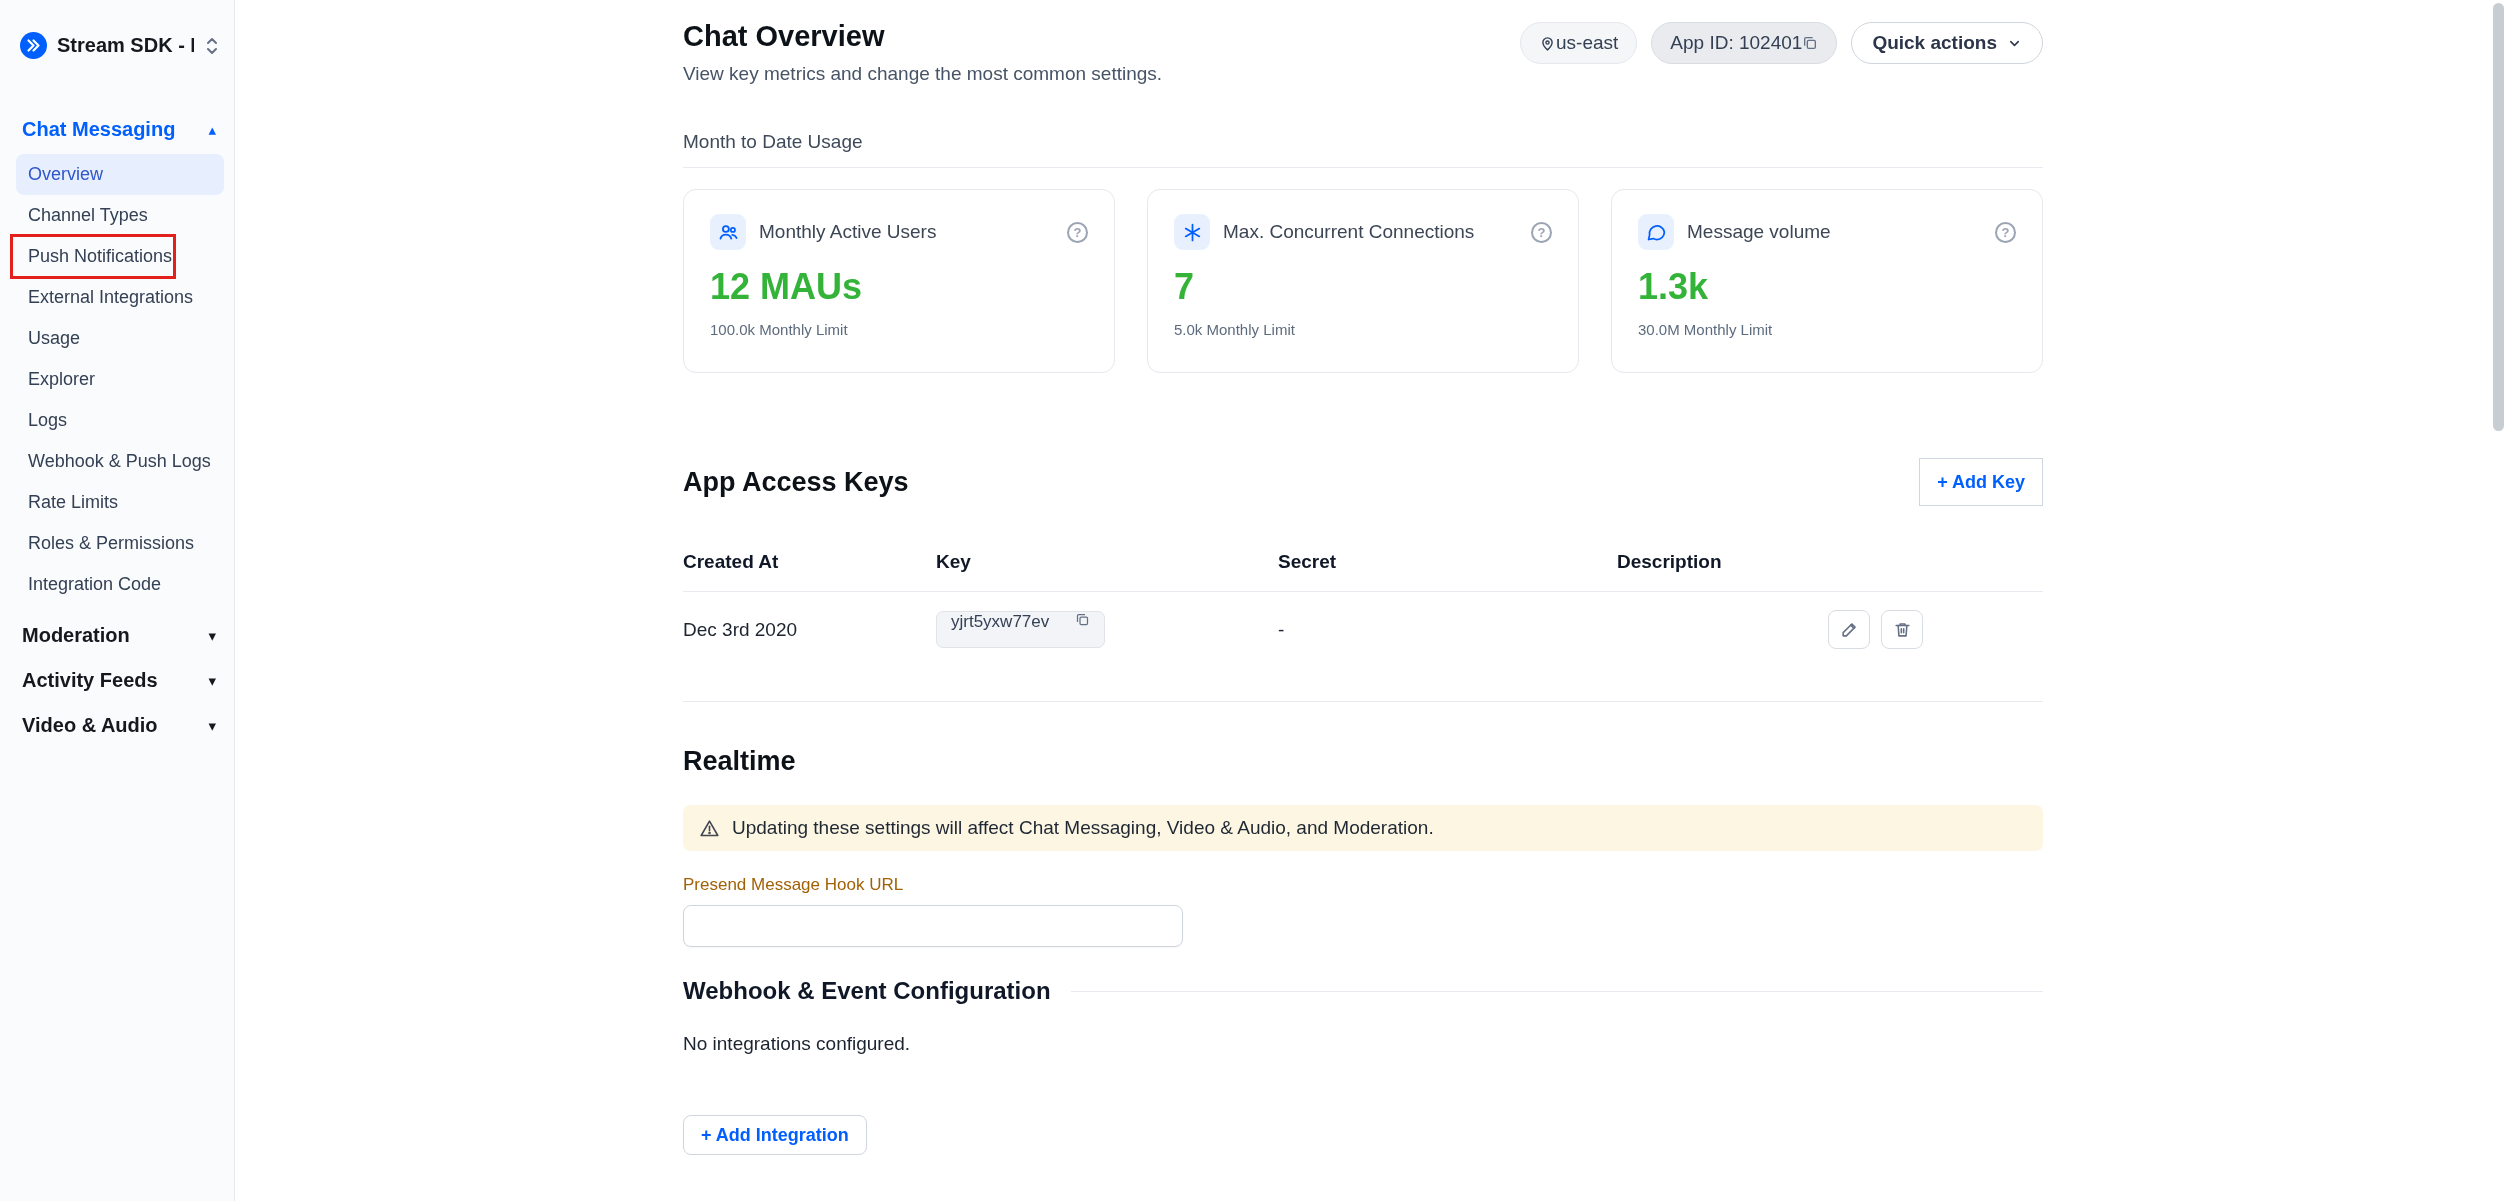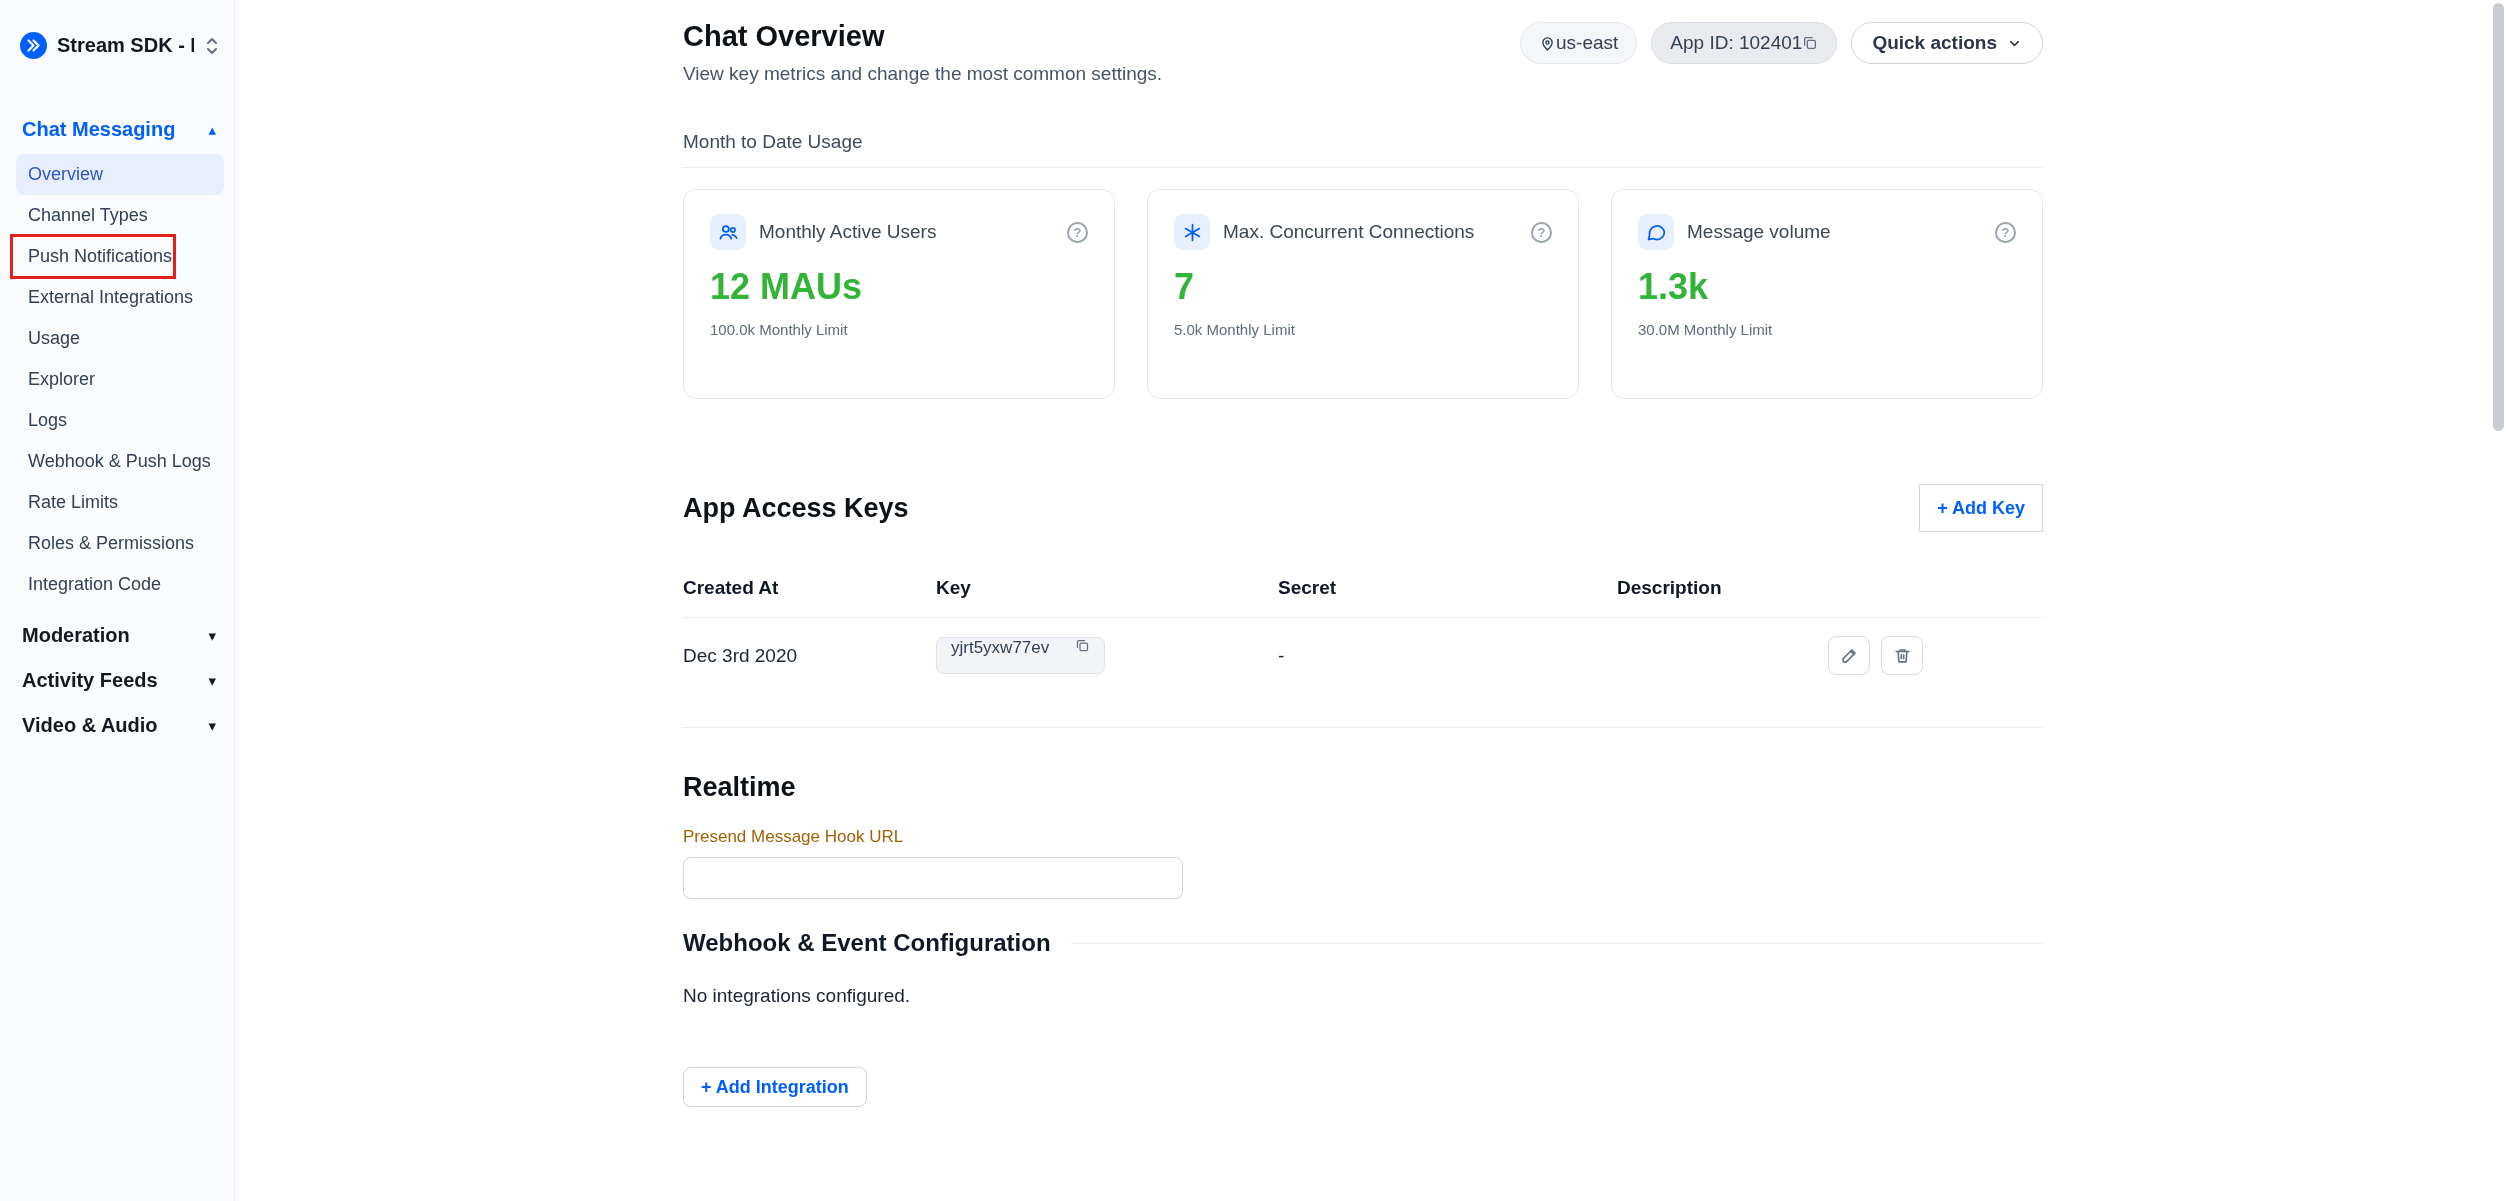--- a/index.html
+++ b/index.html
@@ -39,21 +39,21 @@
   .pill.region { background:#f5f6f8; border:1px solid #e6e8ee; }
   .pill.appid { background:#e9ebef; border:1px solid #d9dde3; font-weight:500; }
   .btn-quick { display:flex; align-items:center; gap:10px; height:42px; padding:0 20px;
     background:#fff; border:1px solid #d0d5dd; border-radius:21px; font-size:19px;
     font-weight:600; color:#2c3549; cursor:pointer; }
 
   .mtd-label { margin-top:46px; font-size:19px; color:#3f4a5a; }
   .rule { border:none; border-top:1px solid #e8eaef; margin-top:14px; }
 
   .cards { display:flex; gap:32px; margin-top:21px; }
-  .card { flex:1; border:1px solid #e5e8ed; border-radius:13px; padding:24px 26px; height:210px; background:#fff; }
+  .card { flex:1; border:1px solid #e5e8ed; border-radius:13px; padding:24px 26px; height:184px; background:#fff; }
   .card-head { display:flex; align-items:center; gap:13px; }
   .card-icon { width:36px; height:36px; border-radius:9px; background:#e8effd;
     display:flex; align-items:center; justify-content:center; }
   .card-icon svg { width:21px; height:21px; }
   .card-title { font-size:19px; color:#3c4654; font-weight:500; flex:1; }
   .qmark { width:21px; height:21px; border:2px solid #9aa4b2; border-radius:50%; color:#9aa4b2;
     font-size:13px; font-weight:700; display:flex; align-items:center; justify-content:center; }
   .card-value { font-size:36px; font-weight:700; color:#34b339; margin-top:16px; }
   .card-limit { font-size:15px; color:#5d6b7e; margin-top:13px; font-weight:500; }
 
@@ -303,20 +303,28 @@
             </button>
           </span>
         </div>
       </div>
 
       <hr class="rule2">
 
       
       <div class="realtime-title">Realtime</div>
 
+      <div class="banner">
+        <svg viewBox="0 0 24 24" fill="none" stroke="#414651" stroke-width="1.8" stroke-linecap="round" stroke-linejoin="round">
+          <path d="M12 3.5L2.5 20h19L12 3.5z"></path>
+            <path d="M12 9.5v5"></path>
+            <circle cx="12" cy="17.2" r="0.6" fill="#414651"></circle>
+          </svg>
+        <span>Updating these settings will affect Chat Messaging, Video &amp; Audio, and Moderation.</span>
+      </div>
 
       
 
       <div class="field-label">Presend Message Hook URL</div>
       <input class="text-input" type="text" value="" placeholder="" style="">
 
       
       <div class="subhead" style="margin-top:30px;">
         <span class="subhead-title">Webhook &amp; Event Configuration</span>
         <span class="line"></span>

